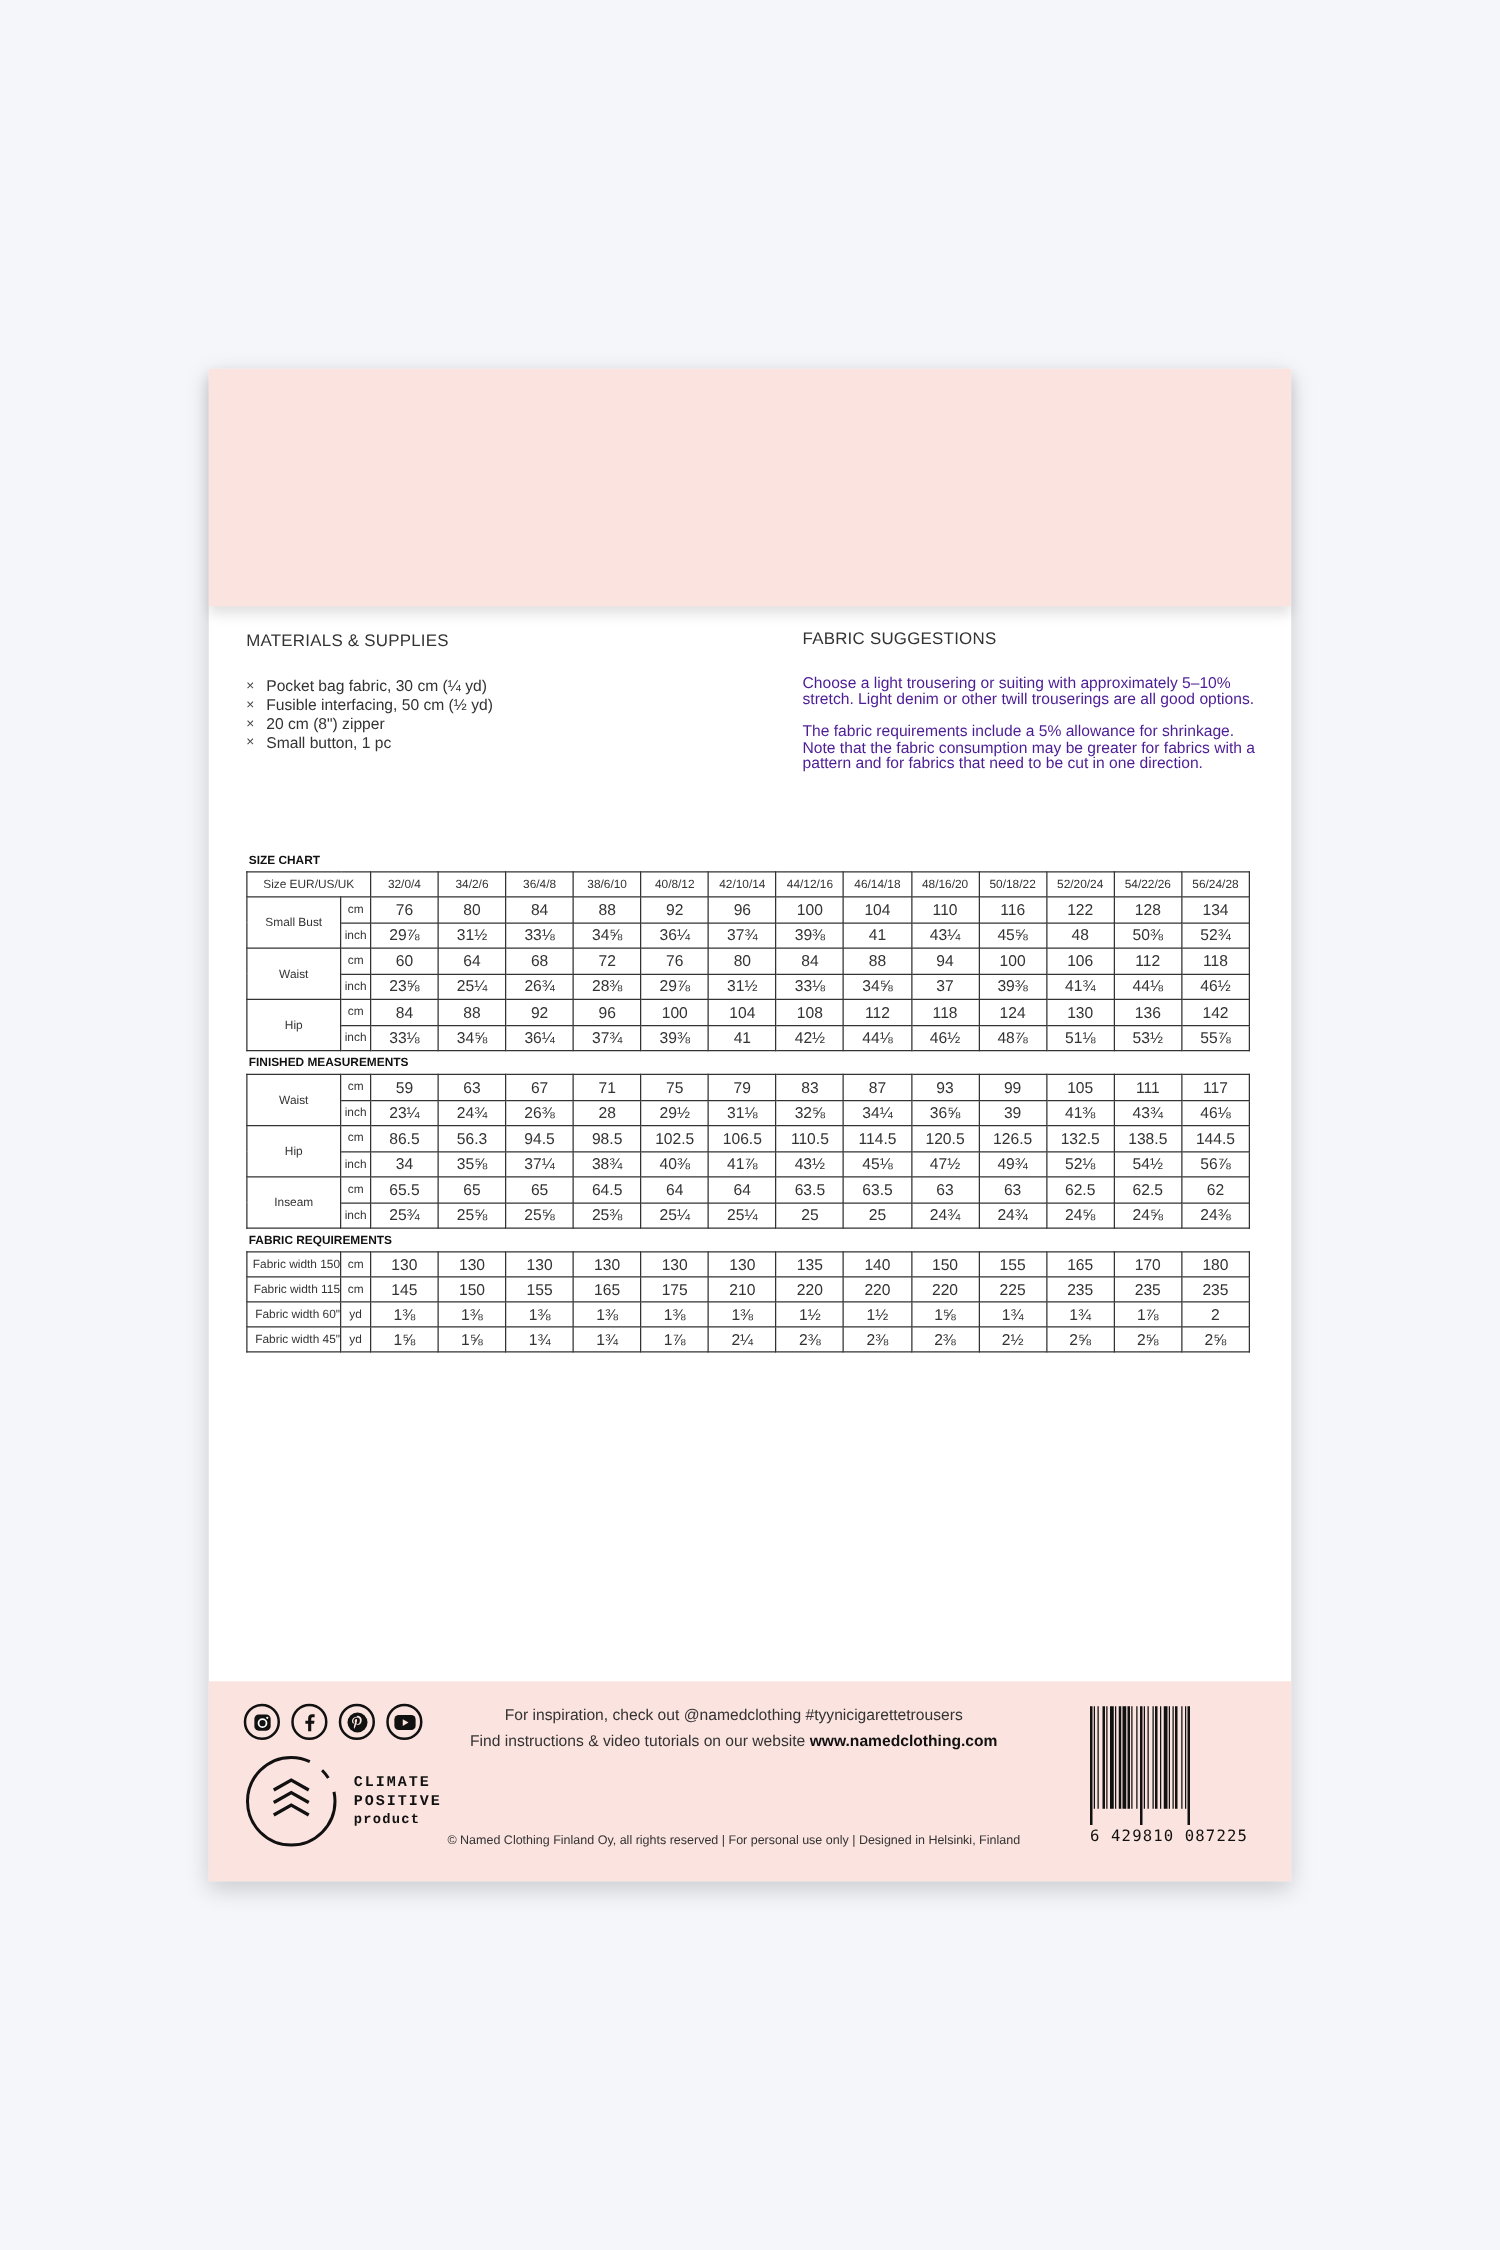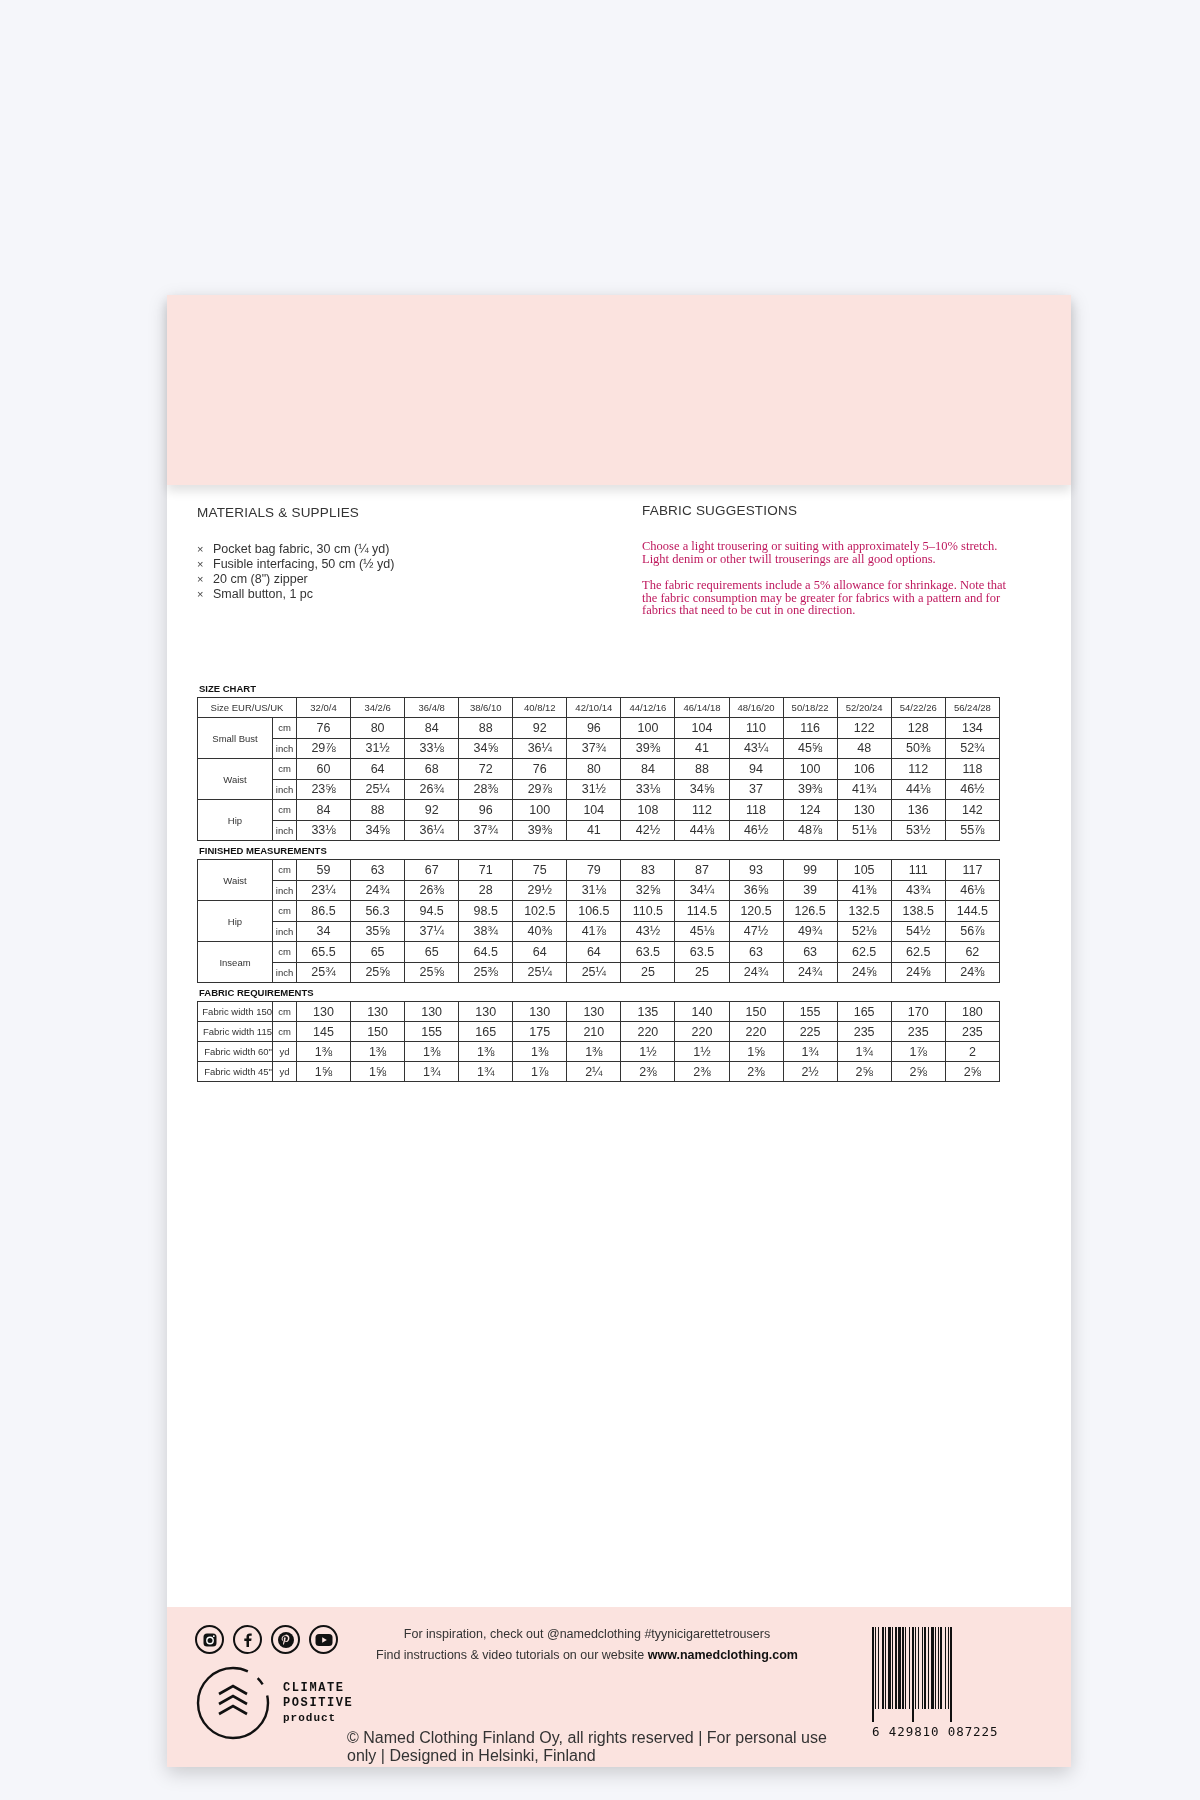--- a/index.html
+++ b/index.html
@@ -2,34 +2,34 @@
 <html><head>
 <meta charset="utf-8">
 <style>
   html, body { margin:0; padding:0; }
   body {
     width:1200px; height:1800px; background:#f5f6fa;
     font-family:"Liberation Sans", "DejaVu Sans", sans-serif;
     color:#333; position:relative; overflow:hidden;
   }
   .sheet {
-    position:absolute; left:167px; top:295px; width:866px; height:1472px;
-    background:#fff; box-shadow:0 6px 18px rgba(0,0,0,0.18);padding-left:38px;
+    position:absolute; left:167px; top:295px; width:866px; height:1210px;
+    background:#fff; box-shadow:0 6px 18px rgba(0,0,0,0.18);
   }
   .top-band {
     position:absolute; left:0; top:0; width:100%; height:190px; background:#fbe3df;
     box-shadow:0 6px 10px rgba(0,0,0,0.12);
   }
   .section-title { font-size:13.5px; color:#333; letter-spacing:0.2px; margin:0; font-weight:normal; }
   .materials { position:absolute; left:30px; top:210px; width:380px; }
   .materials ul { list-style:none; margin:22px 0 0 0; padding:0; font-size:12.5px; line-height:15px; color:#333; }
   .materials li { display:flex; gap:6px; }
   .materials .x { width:10px; font-size:11px; color:#444; }
   .fabric { position:absolute; left:475px; top:208px; width:365px; }
-  .fabric p { font-size:12.5px; line-height:12.5px; margin:22px 0 0 0; color:#be185d;font-family:Liberation Serif, serif; }
+  .fabric p { font-size:12.5px; line-height:12.5px; margin:22px 0 0 0; color:#4c1d95; }
   .fabric p + p { margin-top:14px; }
   .tables { position:absolute; left:30px; top:388px; width:803px; }
   .tbl-heading { font-size:9.5px; font-weight:bold; color:#111; margin:0 0 3px 2px; text-transform:uppercase; }
   table { border-collapse:collapse; width:803px; table-layout:fixed; margin-bottom:4px; }
   td, th { border:1.3px solid #333; text-align:center; color:#333; padding:0; font-weight:normal; }
   td.lbl { font-size:9.5px; }
   td.unit { font-size:9.5px; width:24px; }
   td.val { font-size:12.5px; height:19.5px; }
   th.sizehdr { font-size:9.5px; height:19px; }
   th.size { font-size:9.5px; }
@@ -42,21 +42,21 @@
   .social .icon {
     width:29px; height:29px; border:2.4px solid #111; border-radius:50%;
     box-sizing:border-box; display:flex; align-items:center; justify-content:center;
   }
   .climate { position:absolute; left:28px; top:58px; display:flex; align-items:center; gap:12px; }
   .climate .circle { width:76px; height:76px; }
   .climate .txt { font-size:12px; font-weight:bold; letter-spacing:1.6px; color:#111; line-height:15px;font-family:Liberation Mono, monospace; }
   .climate .txt .small { letter-spacing:1px; font-size:11px; }
   .footer-text { position:absolute; left:180px; top:17px; width:480px; text-align:center; font-size:12.5px; color:#333; line-height:21px; }
   .footer-text b { color:#111; }
-  .copyright { position:absolute; left:180px; top:122px; width:480px; font-size:16px; color:#333; }
+  .copyright { position:absolute; left:180px; top:122px; width:480px; text-align:center; font-size:10px; color:#333; }
   .barcode { position:absolute; left:693px; top:20px; width:140px; height:112px;margin-left:12px; }
   .barcode .bars { display:flex; align-items:flex-start; height:95px; }
   .barcode .num { font-family:"DejaVu Sans Mono", monospace; font-size:12.5px; letter-spacing:0.9px; color:#111; margin-top:-14px; background:#fbe3df; display:inline-block; padding-right:2px; }
 </style>
 </head>
 <body>
 
 <div class="sheet">
   <div class="top-band"></div>
 

